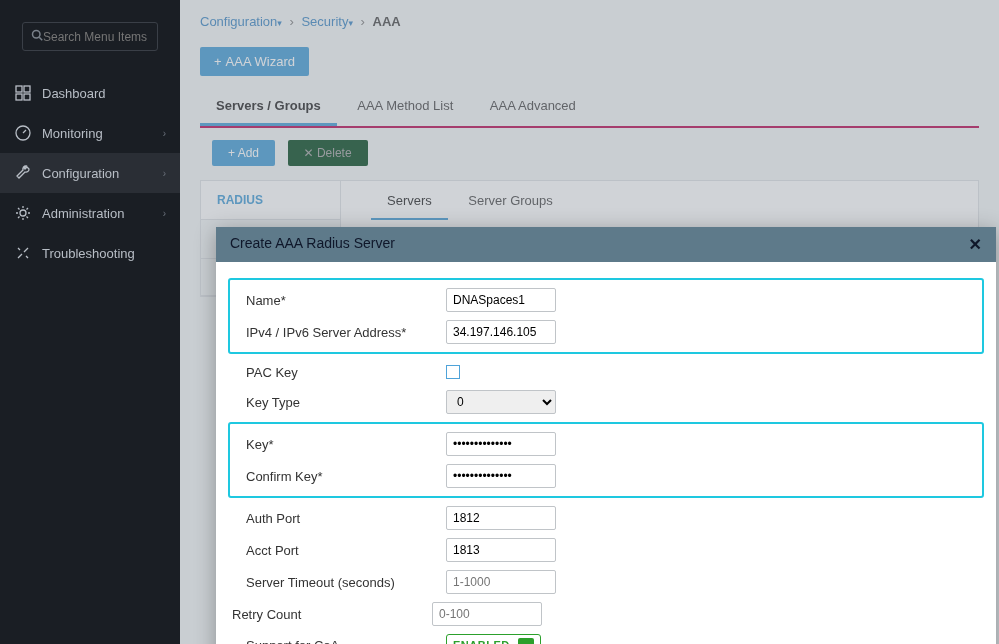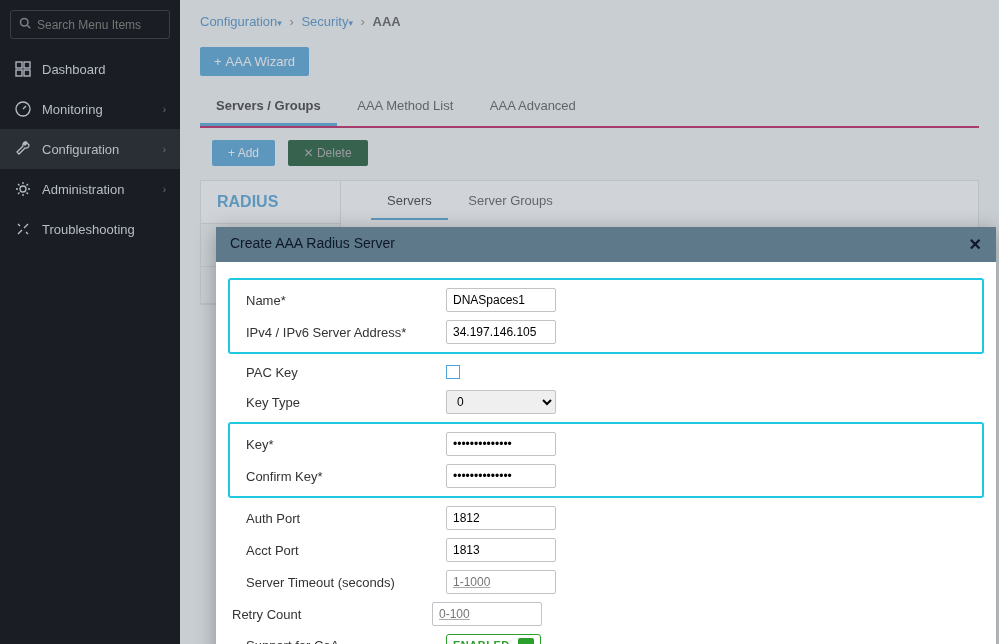--- a/index.html
+++ b/index.html
@@ -1,61 +1,61 @@
 <!DOCTYPE html>
 <html><head>
 <meta charset="utf-8">
 <style>
 * { box-sizing: border-box; margin: 0; padding: 0; font-family: -apple-system, Helvetica, Arial, sans-serif; }
 body { width: 999px; height: 644px; overflow: hidden; background: #fff; position: relative; }
 
 
 .sidebar { position: absolute; left: 0; top: 0; width: 180px; height: 100%; background: #1a1e24; color: #b8bec6; }
-.search-box { margin: 10px; padding: 6px 8px; background: transparent; border: 1px solid #3a3f47; border-radius: 3px; color: #7a818a; font-size: 12px; display: flex; align-items: center; gap: 6px; }
+.search-box { margin: 22px; padding: 6px 8px; background: transparent; border: 1px solid #3a3f47; border-radius: 3px; color: #7a818a; font-size: 12px; display: flex; align-items: center; gap: 0; }
 .search-box input { background: transparent; border: none; outline: none; color: #7a818a; font-size: 12px; flex: 1; }
 .nav-item { display: flex; align-items: center; padding: 11px 14px; font-size: 13px; color: #b8bec6; cursor: pointer; }
 .nav-item.active { background: #2a2e35; }
 .nav-item .nav-icon { width: 18px; height: 18px; margin-right: 10px; display: inline-flex; align-items: center; justify-content: center; }
 .nav-item .chev { margin-left: auto; font-size: 10px; color: #6a707a; }
 
 
 .main { position: absolute; left: 180px; top: 0; right: 0; height: 100%; background: #f5f7f8; padding: 0 20px; }
 .breadcrumb { padding: 14px 0 10px 0; font-size: 13px; color: #4a90c8; }
 .breadcrumb .sep { color: #888; margin: 0 4px; }
 .breadcrumb .cur { color: #555; font-weight: 600; }
 .wiz-btn { display: inline-flex; align-items: center; gap: 4px; background: #4fa3d9; color: #fff; border: none; padding: 7px 14px; font-size: 13px; border-radius: 2px; cursor: pointer; margin: 8px 0 14px 0; }
 .tabs1 { border-bottom: 2px solid #be185d; margin-bottom: 12px; }
 .tabs1 span { display: inline-block; padding: 8px 16px 10px 16px; font-size: 13px; color: #555; cursor: pointer; }
 .tabs1 span.active { color: #333; font-weight: 600; border-bottom: 3px solid #4fa3d9; }
 .action-row { margin: 8px 0 14px 12px; }
 .add-btn { background: #4fa3d9; color: #fff; border: none; padding: 6px 16px; font-size: 12px; border-radius: 2px; margin-right: 8px; cursor: pointer; }
 .del-btn { background: #14532d; color: #aaa; border: none; padding: 6px 16px; font-size: 12px; border-radius: 2px; cursor: pointer; }
 .panel { background: #fff; border: 1px solid #e0e3e6; display: flex; }
 .side-tabs { width: 140px; background: #f5f7f8; border-right: 1px solid #e0e3e6; }
-.side-tabs div { padding: 12px 16px; font-size: 16px; font-weight: 600; color: #555; border-bottom: 1px solid #e0e3e6; cursor: pointer; }
+.side-tabs div { padding: 12px 16px; font-size: 12px; font-weight: 600; color: #555; border-bottom: 1px solid #e0e3e6; cursor: pointer; }
 .side-tabs div.active { color: #4fa3d9; background: #fff; }
 .side-tabs div.ldap { font-size: 11px; }
 .inner-tabs { padding-left: 30px; }
 .inner-tabs span { display: inline-block; padding: 12px 16px 10px 16px; font-size: 13px; color: #555; cursor: pointer; }
 .inner-tabs span.active { color: #333; border-bottom: 2px solid #4fa3d9; }
 
 
 .overlay { position: absolute; left: 180px; top: 0; width: 819px; height: 644px; background: rgba(120,130,140,0.35); pointer-events: none; }
 
 
 .modal { position: absolute; left: 216px; top: 227px; width: 780px; background: #fff; box-shadow: 0 4px 20px rgba(0,0,0,0.3); }
 .modal-head { background: #5e7a8a; color: #0f172a; padding: 8px 14px; font-size: 14px; display: flex; justify-content: space-between; align-items: flex-start; }
 .modal-head .close { cursor: pointer; font-size: 16px; font-weight: bold; }
 .modal-body { padding: 12px 0 12px 0; }
 .highlight-box { border: 2px solid #1ec8e0; border-radius: 3px; margin: 4px 12px; padding: 4px 0; }
 .form-row { display: flex; align-items: center; padding: 4px 16px; min-height: 28px; }
 .form-row label { width: 200px; font-size: 13px; color: #333; }
 .form-row input[type=text], .form-row input[type=password] { width: 110px; padding: 4px 6px; font-size: 12px; border: 1px solid #c0c4c8; border-radius: 2px; }
 .form-row select { width: 110px; padding: 3px 6px; font-size: 12px; border: 1px solid #c0c4c8; border-radius: 2px; }
-.form-row input.placeholder { color: #aaa; text-decoration: underline; }
+.form-row input.placeholder { color: #aaa; }
 .checkbox { width: 14px; height: 14px; border: 1px solid #4fa3d9; background: #fff; display: inline-block; }
 .toggle { display: inline-flex; align-items: center; border: 1px solid #2ca02c; border-radius: 3px; padding: 3px 6px; gap: 8px; }
 .toggle span { font-size: 11px; font-weight: 600; color: #2ca02c; letter-spacing: 0.5px; }
 .toggle .knob { width: 16px; height: 14px; background: #2ca02c; border-radius: 2px; }
 </style>
 </head>
 <body>
 
 <div class="sidebar">
   <div class="search-box">

